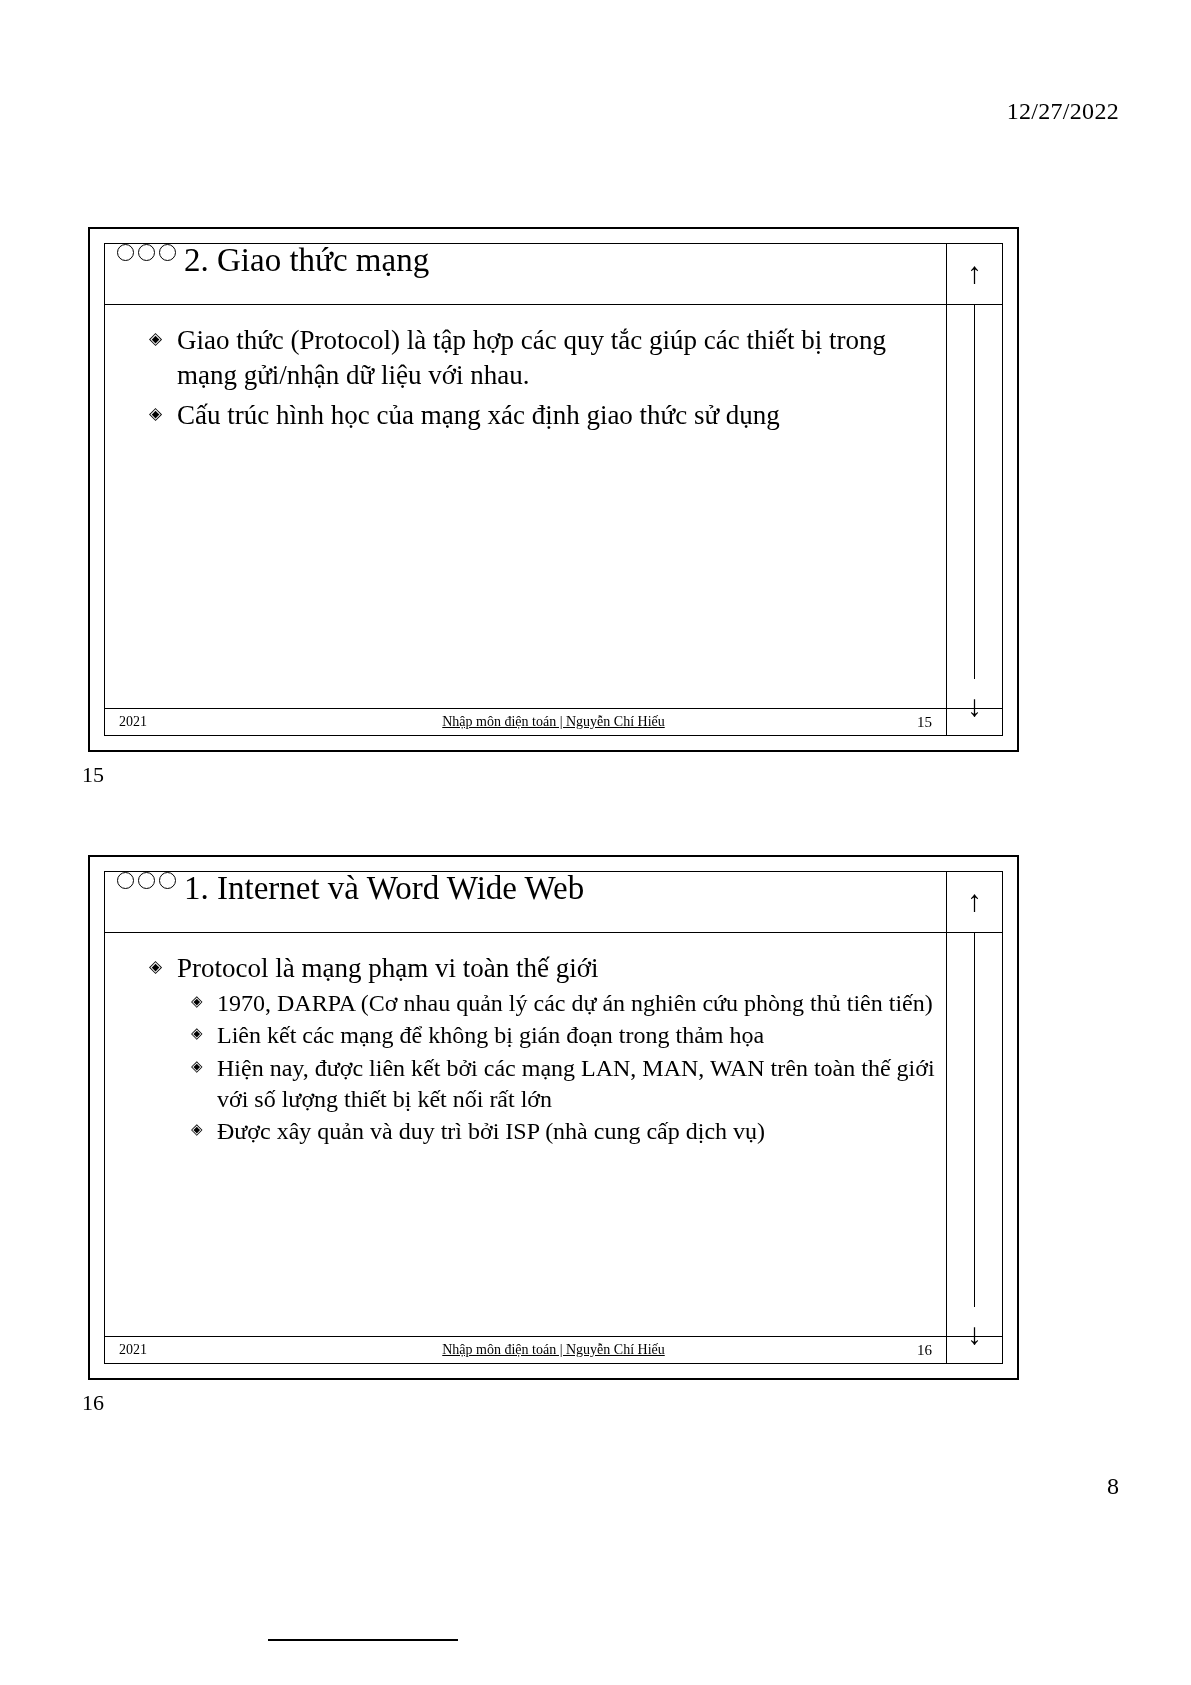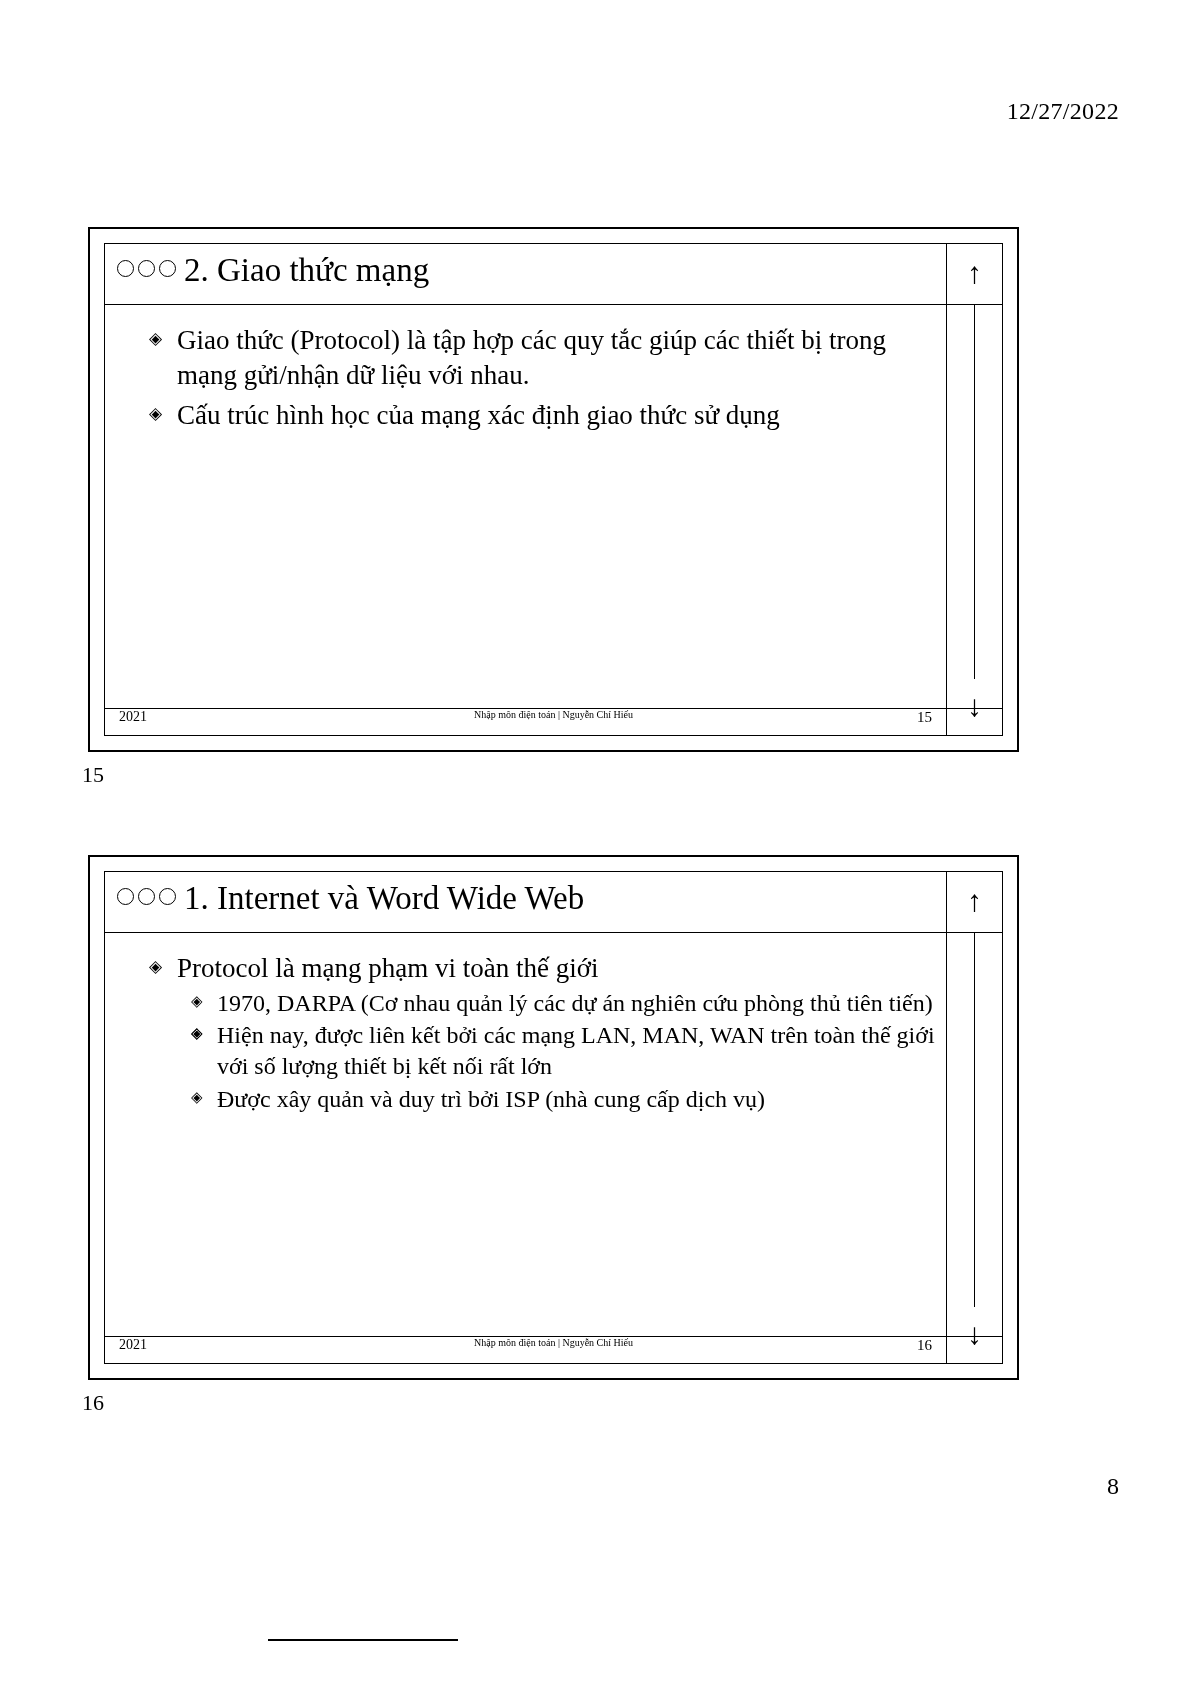--- a/index.html
+++ b/index.html
@@ -60,21 +60,21 @@
     height: 100%;
     box-sizing: border-box;
     position: relative;
     display: flex;
     flex-direction: column;
   }
 
   
   .slide-head {
     display: flex;
-    align-items: center;
+    align-items: flex-start;
     border-bottom: 1px solid #000;
     height: 60px;
     flex: none;
   }
   .dots {
     display: flex;
     gap: 4px;
     padding: 0 8px 12px 12px;
     align-items: center;
   }
@@ -164,30 +164,31 @@
     top: 4px;
     font-size: 15px;
   }
 
   
   .slide-foot {
     border-top: 1px solid #000;
     height: 26px;
     flex: none;
     display: flex;
-    align-items: flex-start;
+    align-items: center;
     font-size: 14px;
     position: relative;
   }
   .foot-year { padding-left: 14px; }
   .foot-center {
     position: absolute;
     left: 0; right: 0;
     text-align: center;
-    font-size: 10px;
+    font-size: 14px;
+    text-decoration: underline;
   }
   .foot-num {
     position: absolute;
     right: 70px;
     font-size: 15px;
   }
 
   
   .slide-caption {
     font-size: 22px;
@@ -261,20 +262,21 @@
           <li>
             <span class="bullet">◈</span>
             <span>Protocol là mạng phạm vi toàn thế giới</span>
             <ul class="lvl2">
               <li>
                 <span class="bullet">◈</span>
                 <span>1970, DARPA (Cơ nhau quản lý các dự án nghiên cứu phòng thủ tiên tiến)</span>
               </li>
               <li>
                 <span class="bullet">◈</span>
+                <span>Liên kết các mạng để không bị gián đoạn trong thảm họa</span>
               </li>
               <li>
                 <span class="bullet">◈</span>
                 <span>Hiện nay, được liên kết bởi các mạng LAN, MAN, WAN trên toàn thế giới với số lượng thiết bị kết nối rất lớn</span>
               </li>
               <li>
                 <span class="bullet">◈</span>
                 <span>Được xây quản và duy trì bởi ISP (nhà cung cấp dịch vụ)</span>
               </li>
             </ul>

